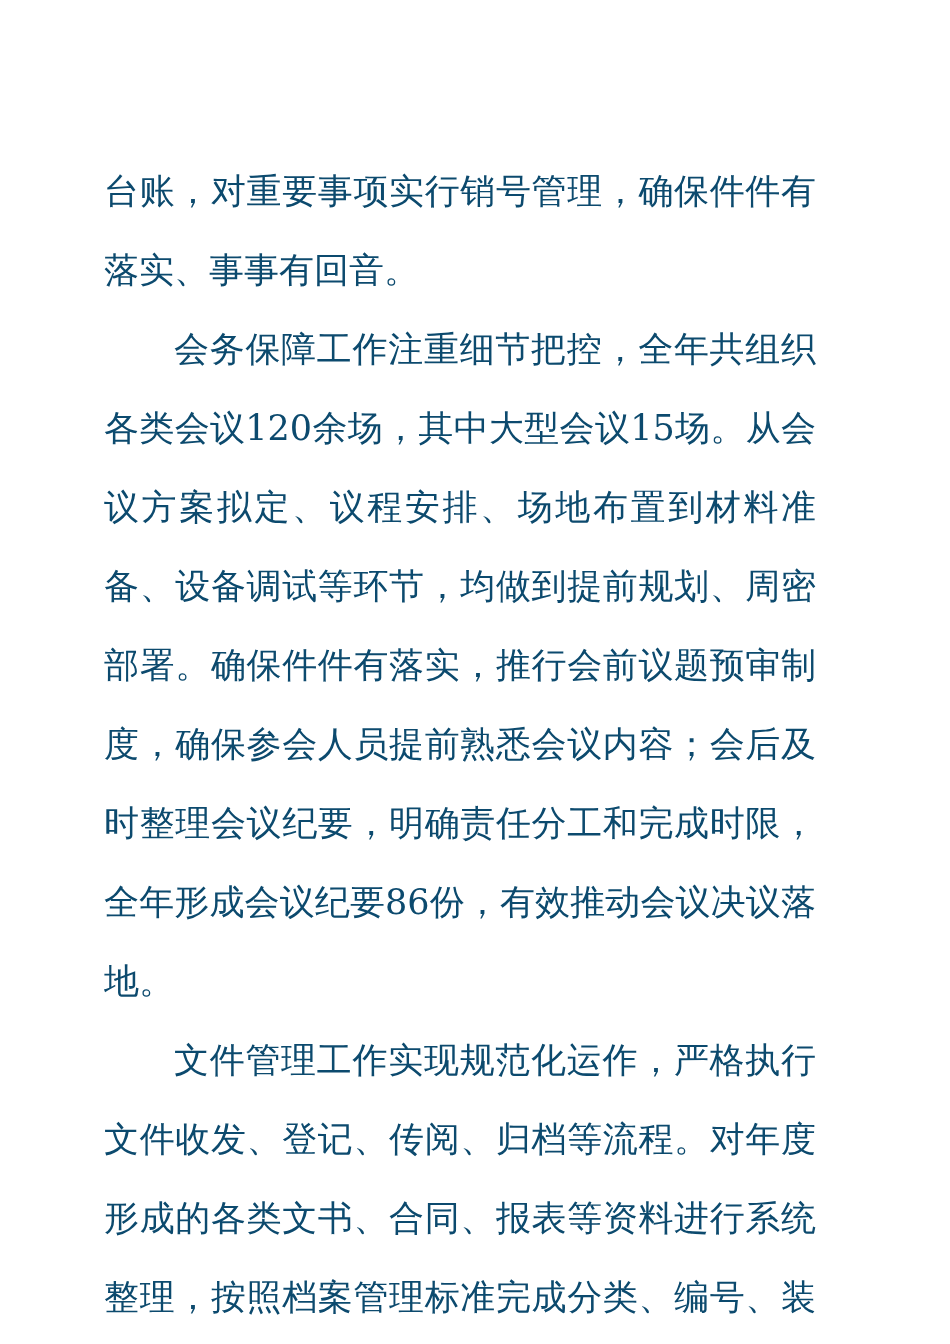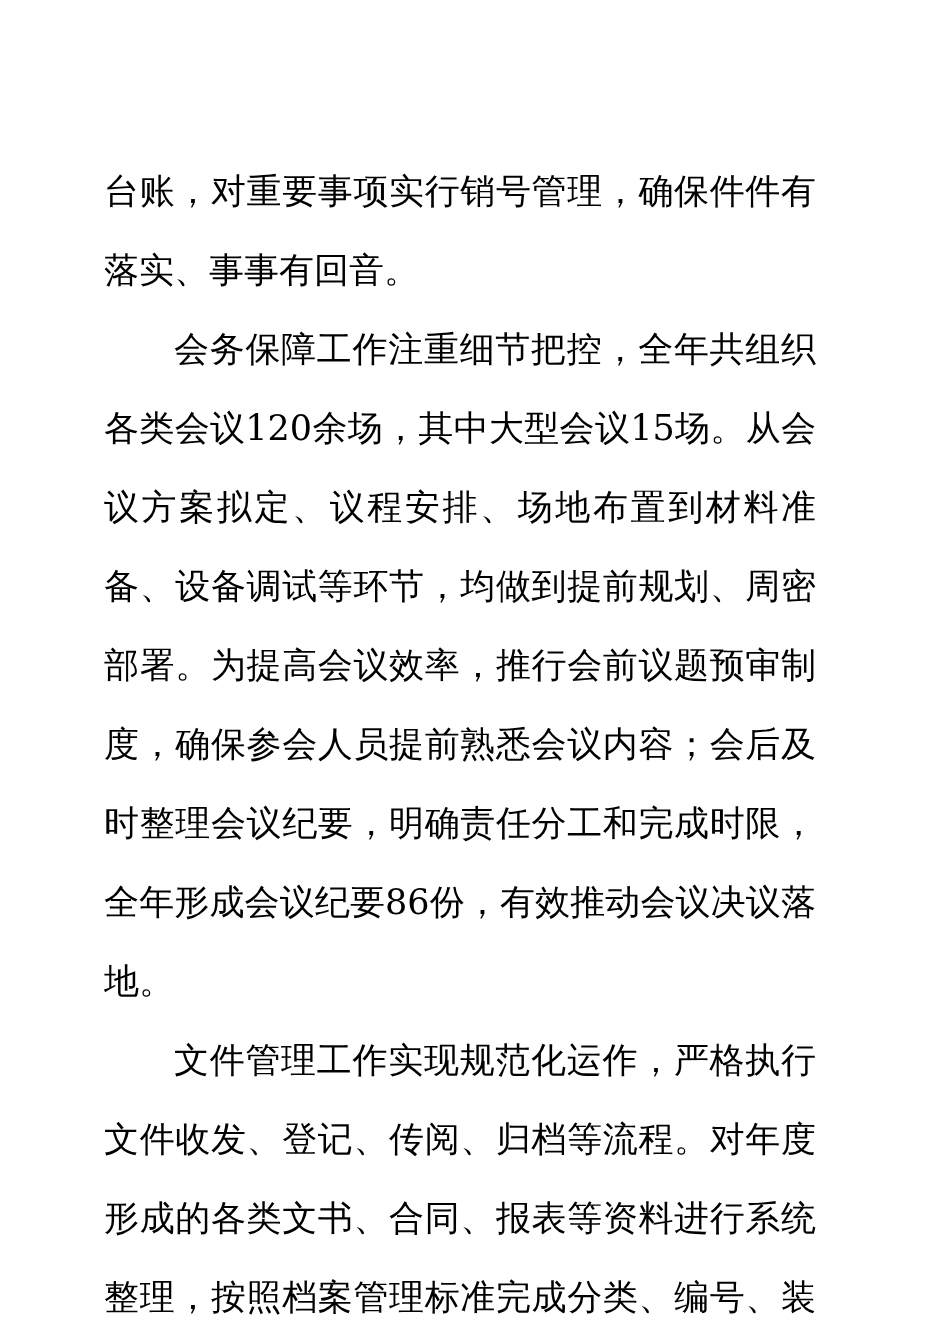--- a/index.html
+++ b/index.html
@@ -17,21 +17,21 @@
   }
   .doc-body {
     position: absolute;
     left: 104px;
     top: 152px;
     width: 712px;
   }
   .para {
     margin: 0;
     padding: 0;
-    color: #000000;
+    color: #0c4a6e;
     font-family: "DejaVu Serif", "Liberation Serif", serif;
     font-size: 35px;
     line-height: 79px;
     text-align: justify;
     text-justify: inter-character;
     text-align-last: left;
     font-weight: 400;
     letter-spacing: 0px;
     word-break: break-all;
     -webkit-font-smoothing: antialiased;
@@ -44,18 +44,18 @@
   }
 </style>
 </head>
 <body>
 
 <div class="page">
   <div class="doc-body">
 
     <p class="para">台账，对重要事项实行销号管理，确保件件有落实、事事有回音。</p>
 
-    <p class="para indent">会务保障工作注重细节把控，全年共组织各类会议120余场，其中大型会议15场。从会议方案拟定、议程安排、场地布置到材料准备、设备调试等环节，均做到提前规划、周密部署。为提高会议效率，推行会前议题预审制度，确保参会人员提前熟悉会议内容；会后及时整理会议纪要，明确责任分工和完成时限，全年形成会议纪要86份，有效推动会议决议落地。</p>
+    <p class="para indent">会务保障工作注重细节把控，全年共组织各类会议120余场，其中大型会议15场。从会议方案拟定、议程安排、场地布置到材料准备、设备调试等环节，均做到提前规划、周密部署。确保件件有落实，推行会前议题预审制度，确保参会人员提前熟悉会议内容；会后及时整理会议纪要，明确责任分工和完成时限，全年形成会议纪要86份，有效推动会议决议落地。</p>
 
     <p class="para indent">文件管理工作实现规范化运作，严格执行文件收发、登记、传阅、归档等流程。对年度形成的各类文书、合同、报表等资料进行系统整理，按照档案管理标准完成分类、编号、装订工作，全年新增归档文件320件，档案查</p>
 
   </div>
 </div>
 
 </body></html>

